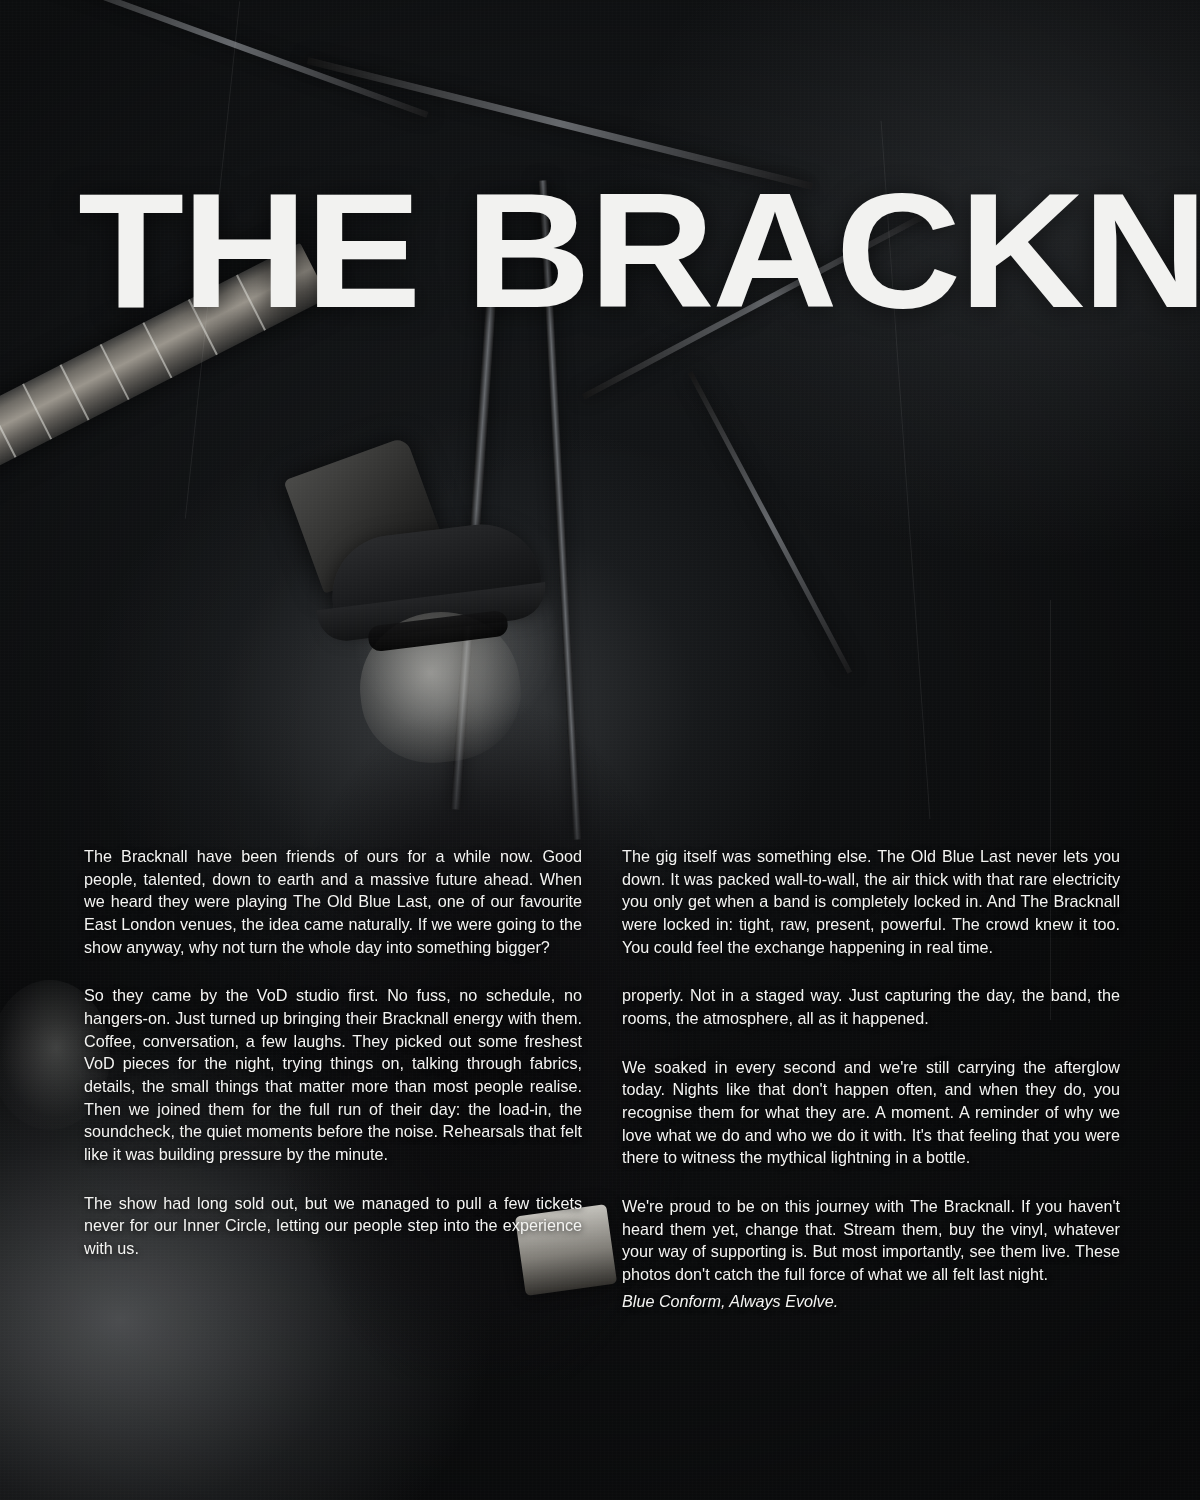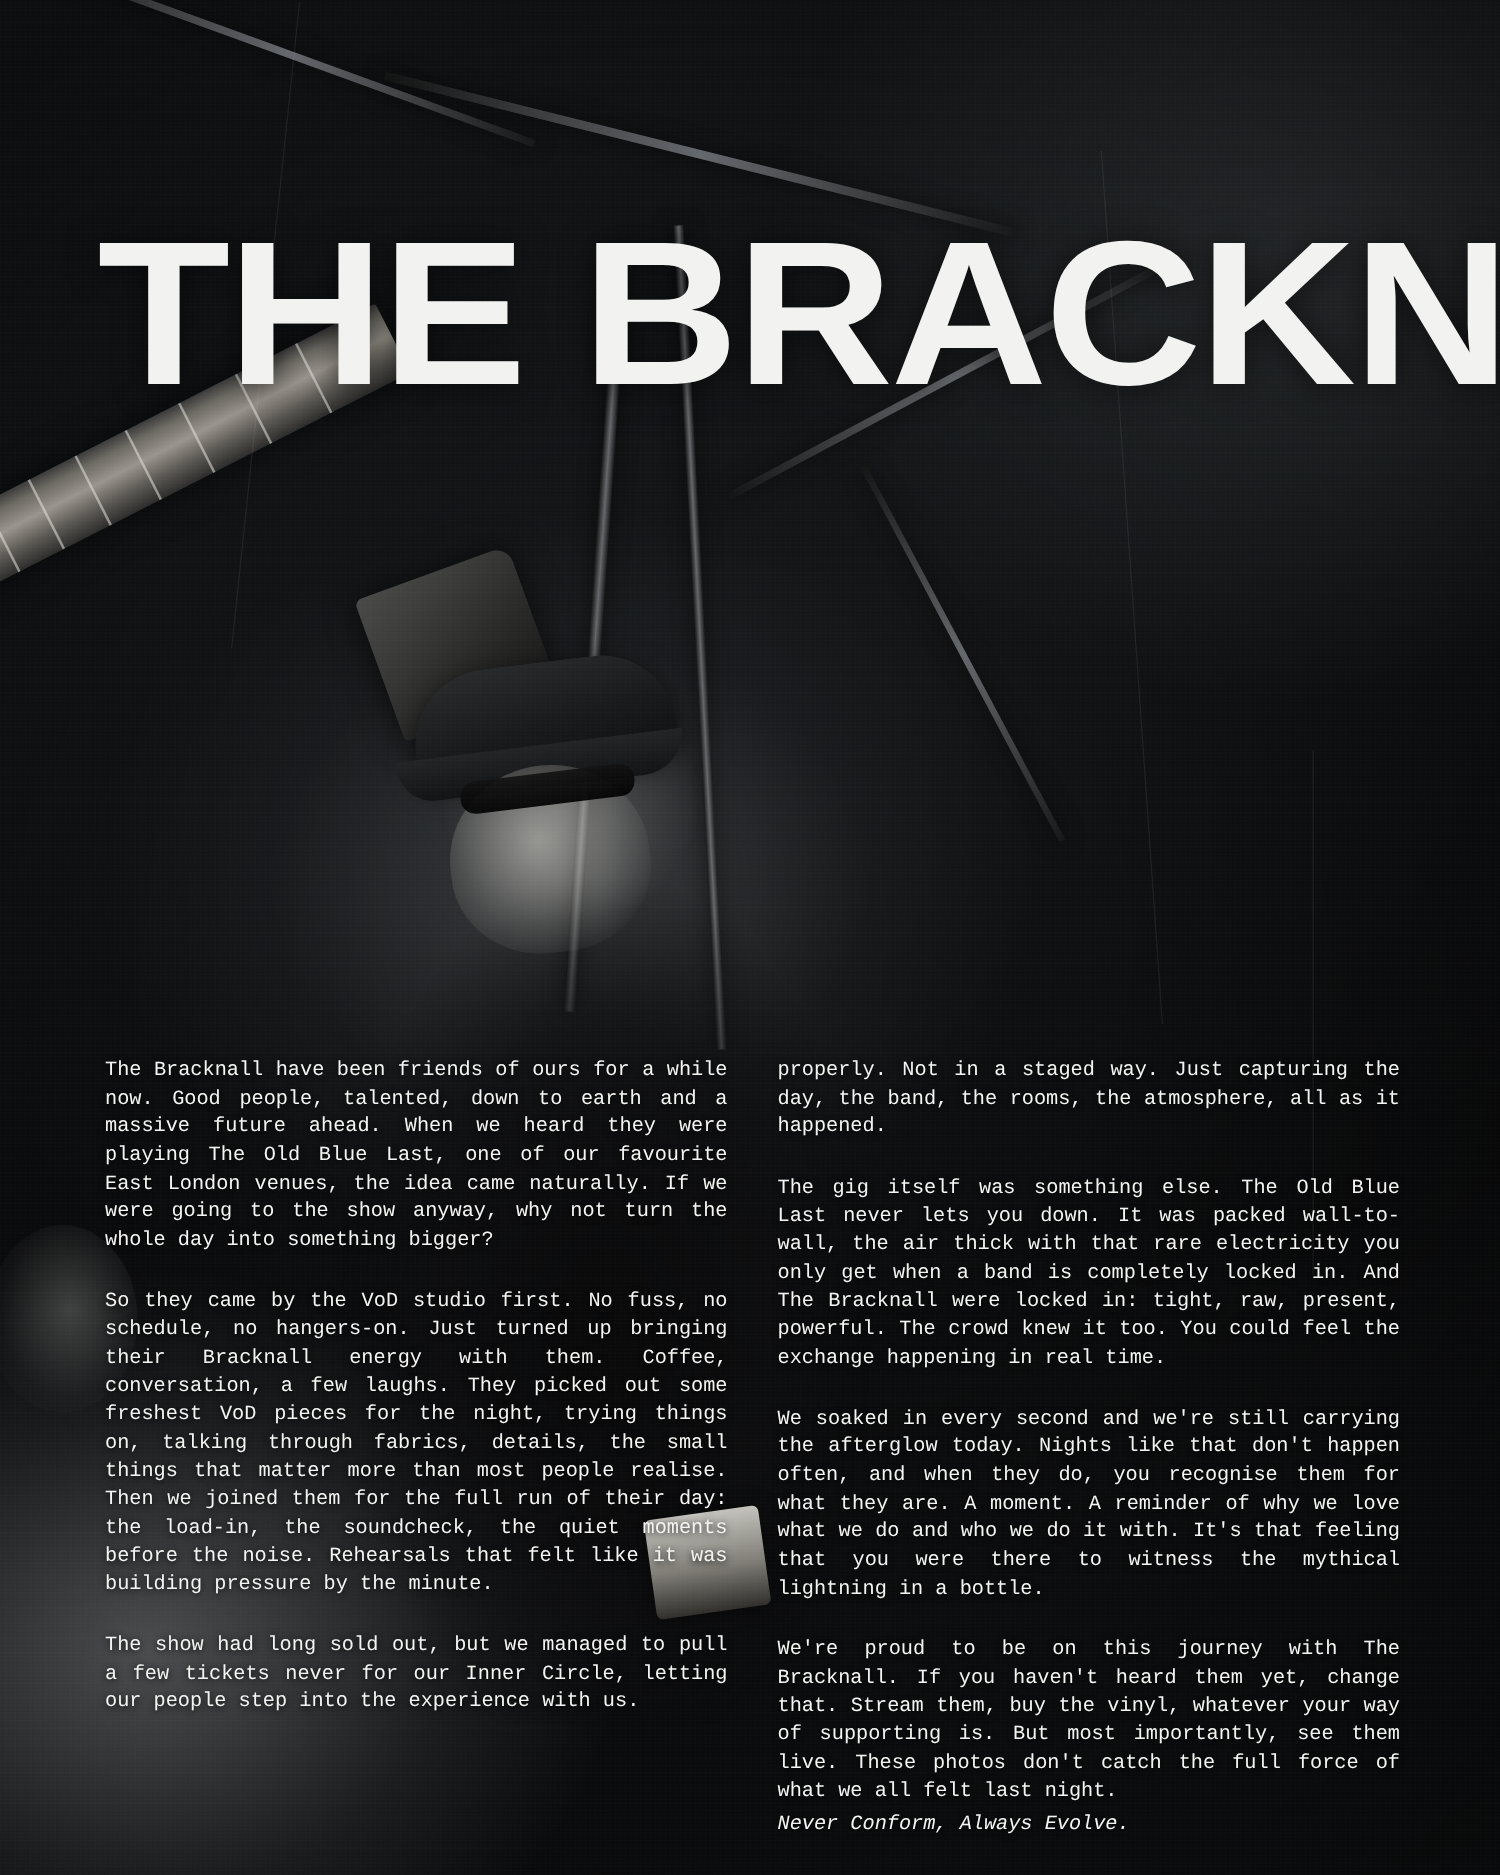--- a/index.html
+++ b/index.html
@@ -190,21 +190,21 @@
     width: 1036px;
     display: flex;
     gap: 40px;
   }
   .col {
     width: 498px;
   }
   .col p {
     margin: 0 0 26px 0;
     color: #f4f4f2;
-    font-family: Liberation Mono, monospace;
+    font-family: Liberation Sans, sans-serif;
     font-size: 16.2px;
     line-height: 1.40;
     text-align: justify;
     text-shadow: 0 1px 6px rgba(0,0,0,0.85);
   }
   .col p.tight { margin-bottom: 4px; }
   .col p:last-child { margin-bottom: 0; }
   .signoff {
     font-style: italic;
   }
@@ -252,22 +252,22 @@
 
   <div class="columns">
 
     <div class="col">
       <p>The Bracknall have been friends of ours for a while now. Good people, talented, down to earth and a massive future ahead. When we heard they were playing The Old Blue Last, one of our favourite East London venues, the idea came naturally. If we were going to the show anyway, why not turn the whole day into something bigger?</p>
       <p>So they came by the VoD studio first. No fuss, no schedule, no hangers-on. Just turned up bringing their Bracknall energy with them. Coffee, conversation, a few laughs. They picked out some freshest VoD pieces for the night, trying things on, talking through fabrics, details, the small things that matter more than most people realise. Then we joined them for the full run of their day: the load-in, the soundcheck, the quiet moments before the noise. Rehearsals that felt like it was building pressure by the minute.</p>
       <p>The show had long sold out, but we managed to pull a few tickets never for our Inner Circle, letting our people step into the experience with us.</p>
     </div>
 
     <div class="col">
+      <p>The gig itself was something else. The Old Blue Last never lets you down. It was packed wall-to-wall, the air thick with that rare electricity you only get when a band is completely locked in. And The Bracknall were locked in: tight, raw, present, powerful. The crowd knew it too. You could feel the exchange happening in real time.</p>
       <p>properly. Not in a staged way. Just capturing the day, the band, the rooms, the atmosphere, all as it happened.</p>
-      <p>The gig itself was something else. The Old Blue Last never lets you down. It was packed wall-to-wall, the air thick with that rare electricity you only get when a band is completely locked in. And The Bracknall were locked in: tight, raw, present, powerful. The crowd knew it too. You could feel the exchange happening in real time.</p>
       <p>We soaked in every second and we're still carrying the afterglow today. Nights like that don't happen often, and when they do, you recognise them for what they are. A moment. A reminder of why we love what we do and who we do it with. It's that feeling that you were there to witness the mythical lightning in a bottle.</p>
       <p class="tight">We're proud to be on this journey with The Bracknall. If you haven't heard them yet, change that. Stream them, buy the vinyl, whatever your way of supporting is. But most importantly, see them live. These photos don't catch the full force of what we all felt last night.</p>
-      <p class="signoff">Never Conform, Always Evolve.</p>
+      <p class="signoff">Blue Conform, Always Evolve.</p>
     </div>
 
   </div>
 
 </div>
 
 </body></html>

